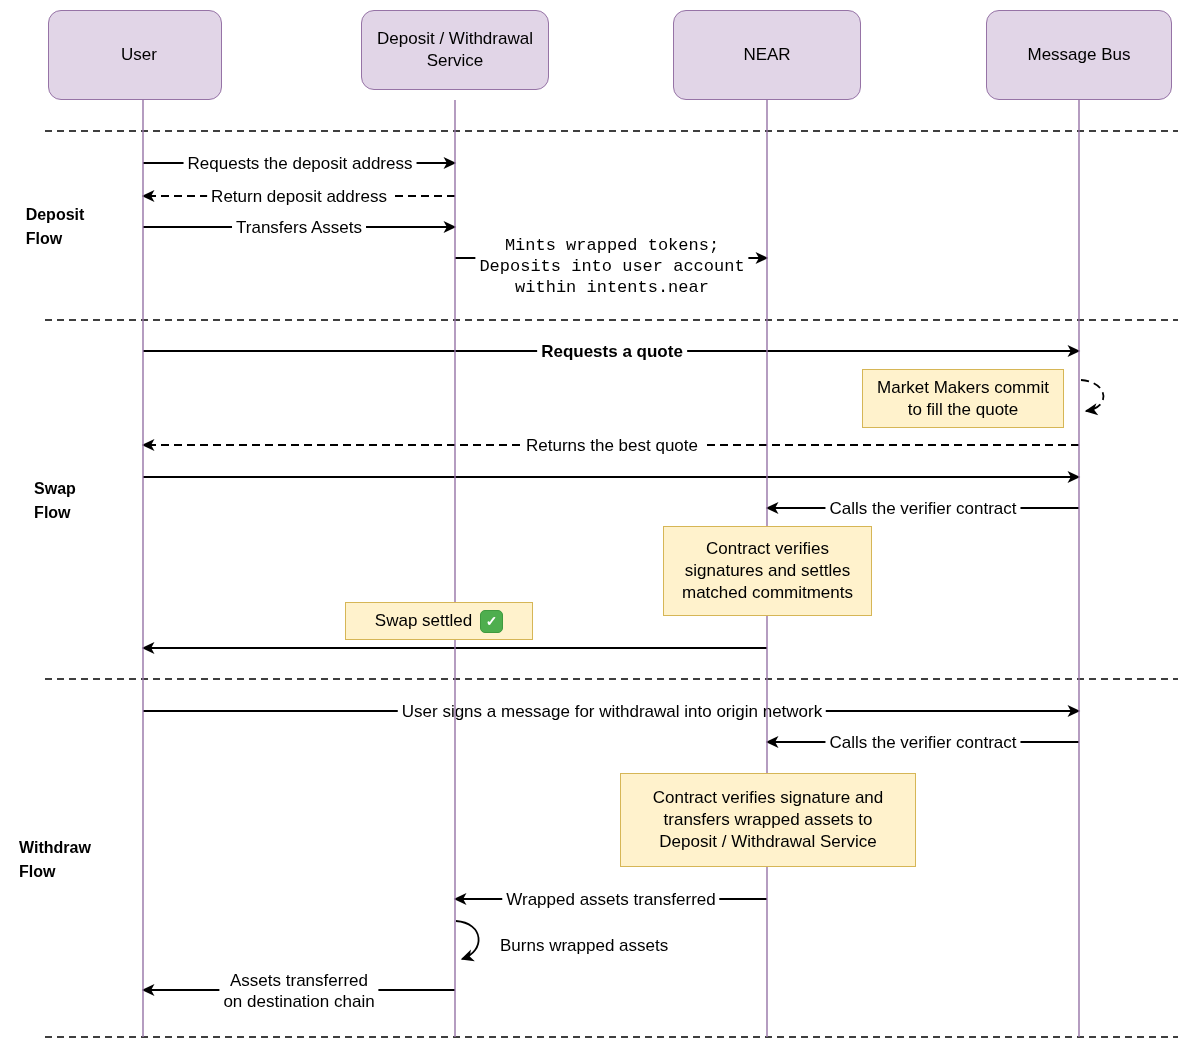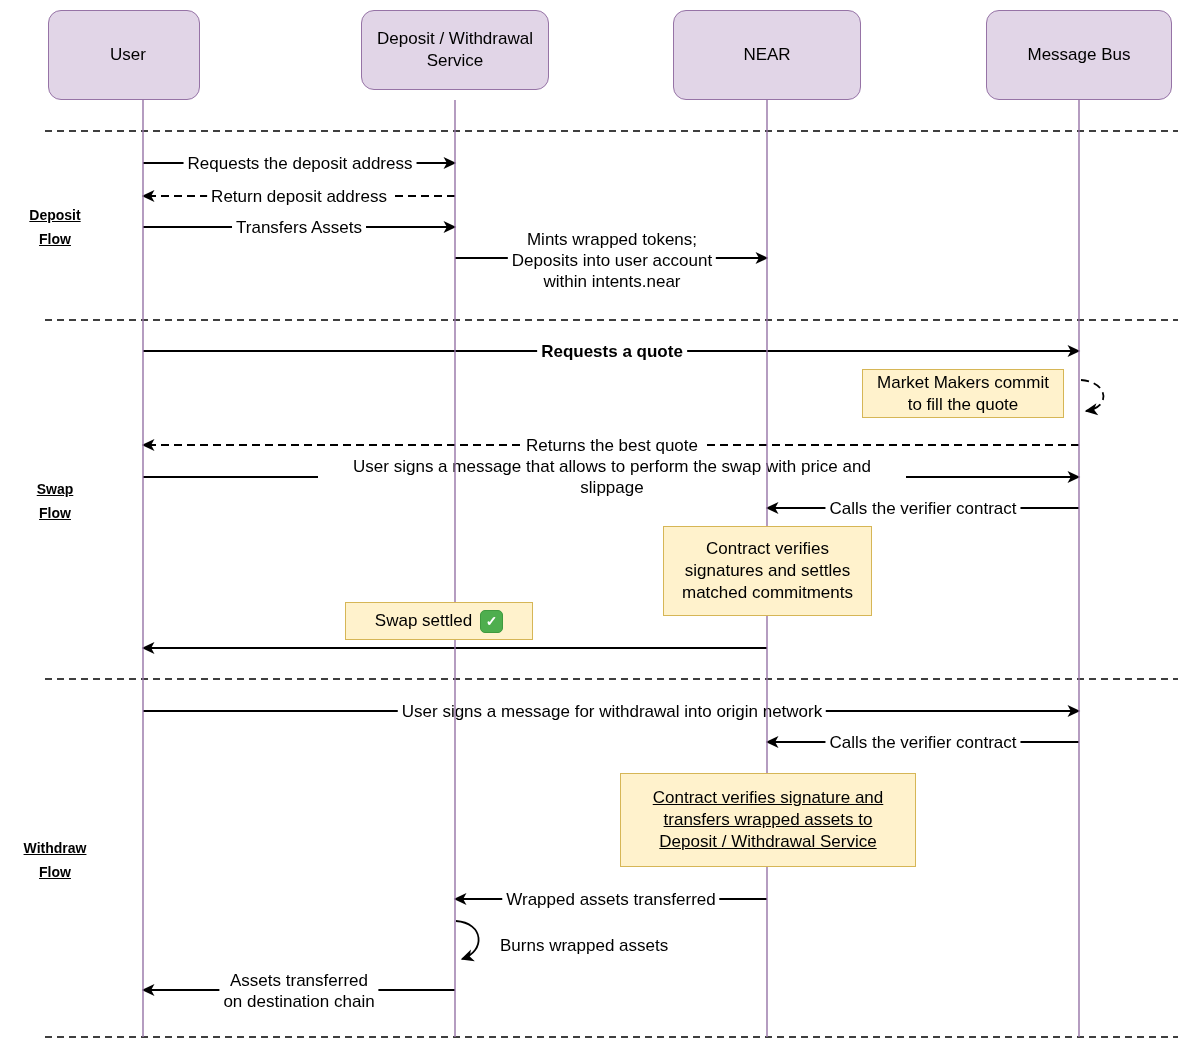--- a/index.html
+++ b/index.html
@@ -24,22 +24,22 @@
     font-size:17px; line-height:22px; text-align:center; white-space:pre-line;
   }
   .msg {
     position:absolute; z-index:2; transform:translate(-50%,-50%);
     background:#ffffff; padding:0 4px;
     font-size:17px; line-height:21px; text-align:center; white-space:pre-line;
   }
   .msg.anchor-left { transform:translate(0,-50%); }
   .section-label {
     position:absolute; z-index:2; transform:translate(-50%,-50%);
-    font-weight:bold; font-size:14px; line-height:24px;
-    text-align:center; white-space:pre-line;text-decoration:underline;
+    font-weight:bold; font-size:16px; line-height:24px;
+    white-space:pre-line;
   }
   .check-badge {
     display:inline-flex; align-items:center; justify-content:center;
     width:21px; height:21px; margin-left:8px; border-radius:5px;
     background:#4EAE4E; border:1px solid #3F9A3F;
     color:#ffffff; font-weight:bold; font-size:14px; line-height:1;
   }
   .arrow-line { stroke:#000; stroke-width:1.8; fill:none; }
   .arrow-line.dashed { stroke-dasharray:8 5; }
   .separator { stroke:#000; stroke-width:1.4; stroke-dasharray:7 5; }
@@ -84,53 +84,52 @@
   <div class="section-label" style="left:55px; top:227px;">Deposit
 Flow</div>
   <div class="section-label" style="left:55px; top:501px;">Swap
 Flow</div>
   <div class="section-label" style="left:55px; top:860px;">Withdraw
 Flow</div>
 
   <div class="msg" style="left:300px; top:163px;">Requests the deposit address</div>
   <div class="msg" style="left:299px; top:196px;">Return deposit address</div>
   <div class="msg" style="left:299px; top:227px;">Transfers Assets</div>
-  <div class="msg" style="left:612px; top:260px;">Mints wrapped tokens;
+  <div class="msg" style="left:612px; top:266px;font-family:Liberation Mono, monospace;">Mints wrapped tokens;
 Deposits into user account
 within intents.near</div>
   <div class="msg" style="left:612px; top:351px;font-weight:bold;">Requests a quote</div>
   <div class="msg" style="left:612px; top:445px;text-align:center;">Returns the best quote</div>
-  <div class="msg" style="left:612px; top:477px;">User signs a message that allows to perform the swap with price and slippage</div>
   <div class="msg" style="left:923px; top:508px;">Calls the verifier contract</div>
   <div class="msg" style="left:612px; top:711px;">User signs a message for withdrawal into origin network</div>
   <div class="msg" style="left:923px; top:742px;">Calls the verifier contract</div>
   <div class="msg" style="left:611px; top:899px;">Wrapped assets transferred</div>
   <div class="msg anchor-left" style="left:496px; top:945px;">Burns wrapped assets</div>
   <div class="msg" style="left:299px; top:991px;">Assets transferred
 on destination chain</div>
 
   <svg class="layer" id="lifeline-layer" width="1200" height="1059" viewBox="0 0 1200 1059">
     <line class="lifeline" x1="143" y1="100" x2="143" y2="1037"></line>
     <line class="lifeline" x1="455" y1="100" x2="455" y2="1037"></line>
     <line class="lifeline" x1="767" y1="100" x2="767" y2="1037"></line>
     <line class="lifeline" x1="1079" y1="100" x2="1079" y2="1037"></line>
   </svg>
 
-  <div class="actor" style="left:48px;  top:10px; width:152px; height:90px;padding-left:8px;">User</div>
+  <div class="actor" style="left:48px;  top:10px; width:174px; height:90px;padding-left:8px;">User</div>
   <div class="actor" style="left:361px; top:10px; width:188px; height:80px;">Deposit / Withdrawal
 Service</div>
   <div class="actor" style="left:986px; top:10px; width:186px; height:90px;">Message Bus</div>
   <div class="actor" style="left:673px; top:10px; width:188px; height:90px;">NEAR</div>
 
-  <div class="note" style="left:862px; top:369px; width:202px; height:49px;">Market Makers commit
+  <div class="note" style="left:862px; top:369px; width:202px; height:59px;">Market Makers commit
 to fill the quote</div>
   <div class="note" style="left:663px; top:526px; width:209px; height:90px;">Contract verifies
 signatures and settles
 matched commitments</div>
   <div class="note" style="left:345px; top:602px; width:188px; height:38px;">
     <span>Swap settled</span>
     <span class="check-badge">✓</span>
   </div>
-  <div class="note" style="left:620px; top:773px; width:296px; height:94px;text-decoration:underline;">Contract verifies signature and
+  <div class="note" style="left:620px; top:773px; width:296px; height:94px;">Contract verifies signature and
 transfers wrapped assets to
 Deposit / Withdrawal Service</div>
 
 </div>
 
 </body></html>

